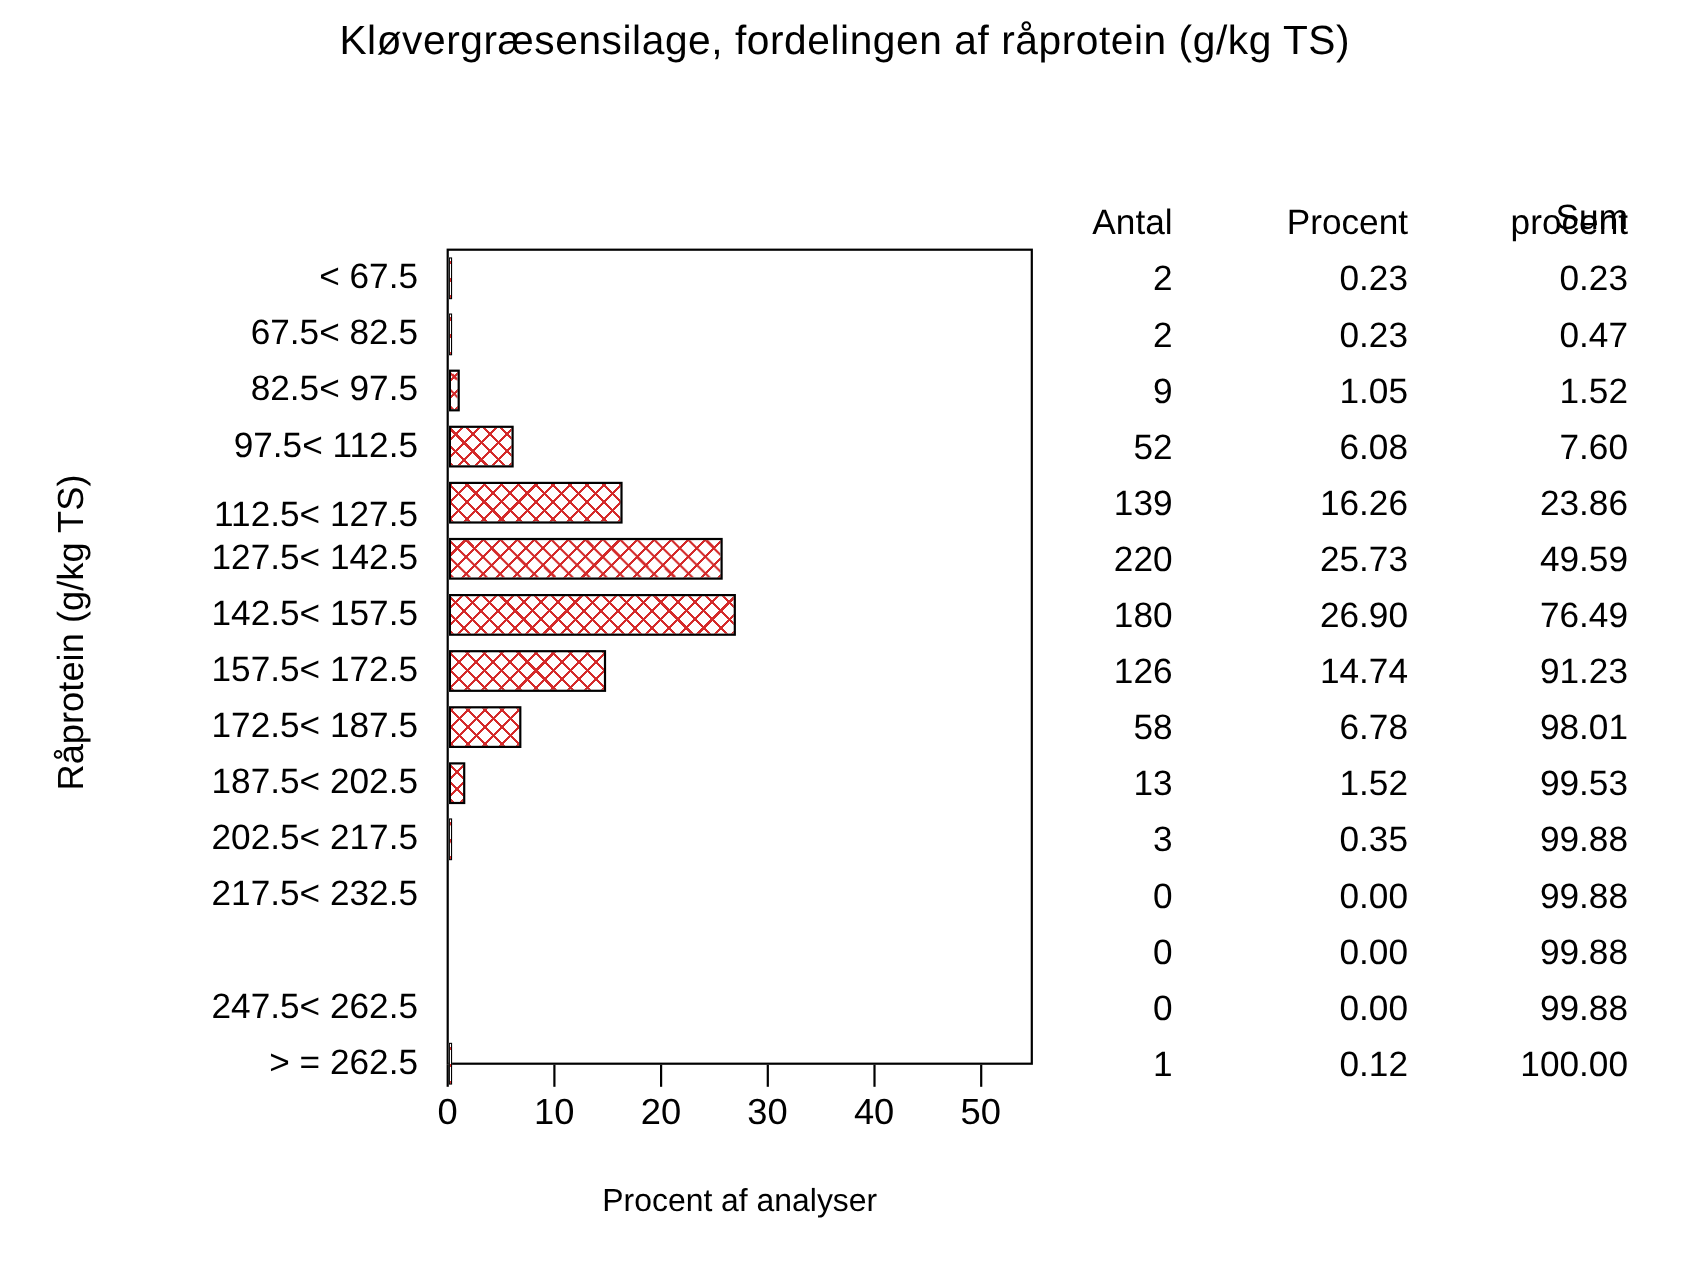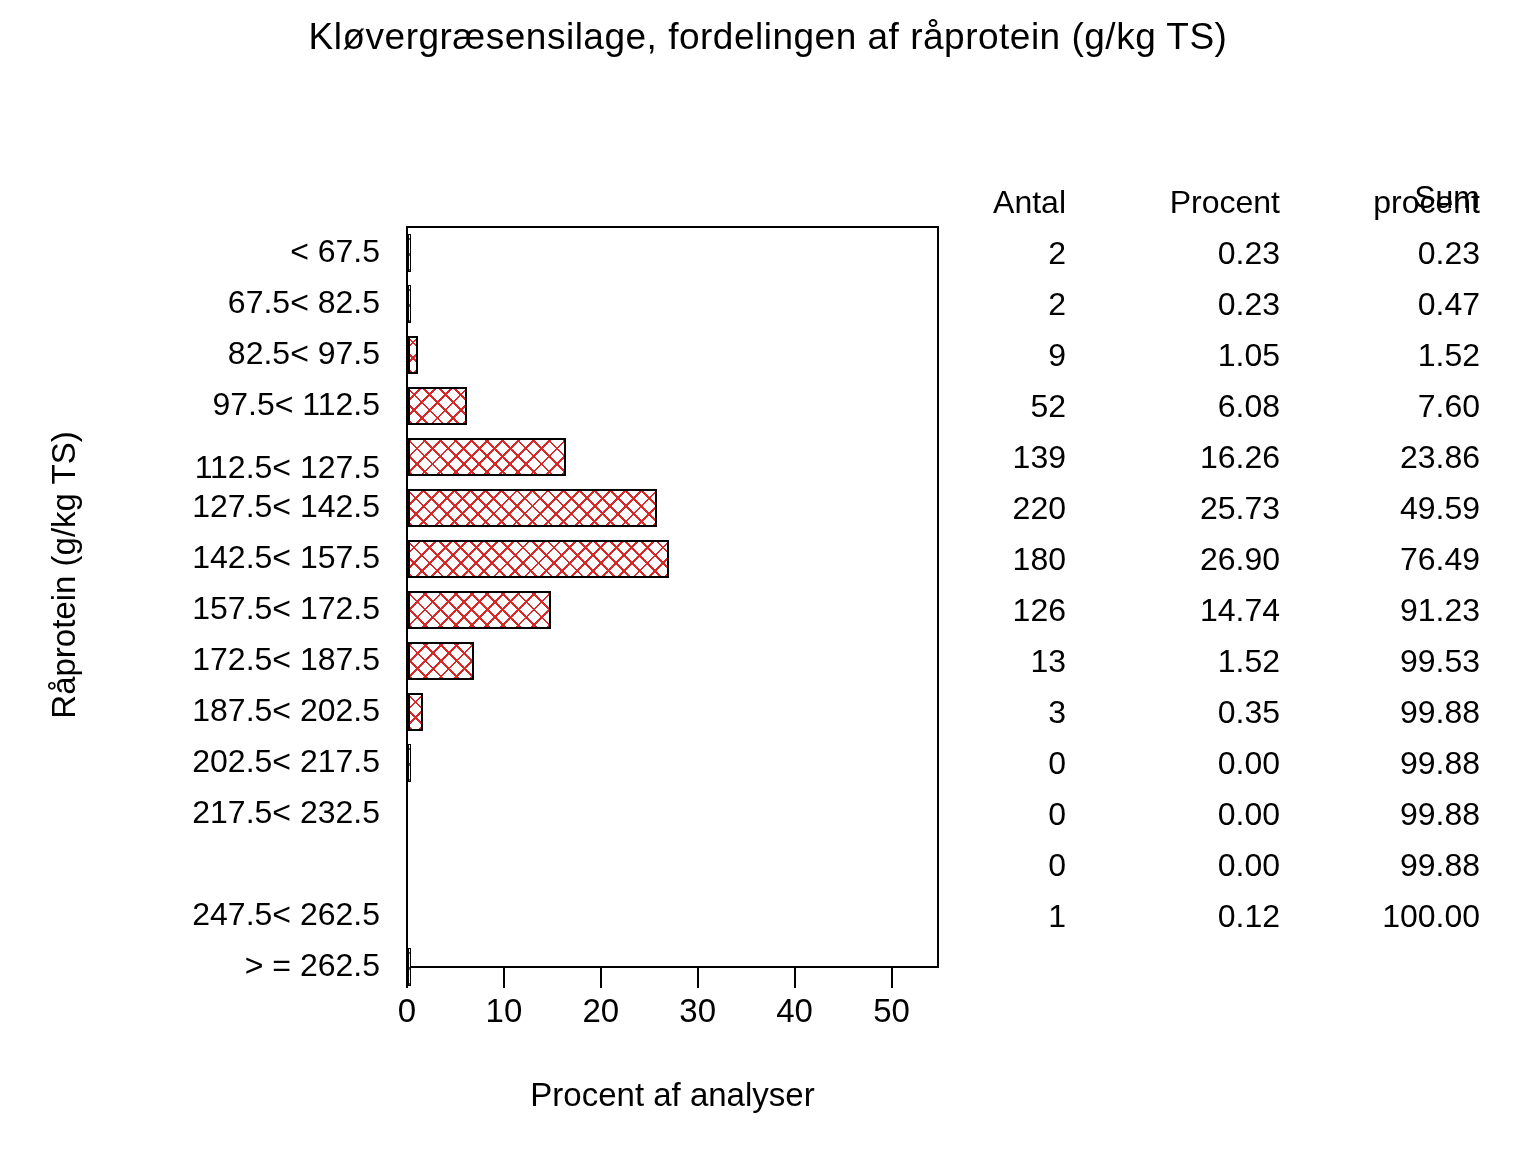--- a/index.html
+++ b/index.html
@@ -128,21 +128,21 @@
     font-size: 33px;
     transform: translateX(-50%);
     white-space: nowrap;
   }
   #x-axis-title {
     position: absolute;
     left: 406px;
     top: 1076px;
     width: 533px;
     text-align: center;
-    font-size: 33px;
+    font-size: 29px;
     white-space: nowrap;
   }
 
   
   #stats-table {
     position: absolute;
     left: 960px;
     top: 132px;
     width: 520px;
     font-size: 32px;
@@ -310,20 +310,25 @@
           <div class="cell cell-antal">180</div>
           <div class="cell cell-procent">26.90</div>
           <div class="cell cell-sum">76.49</div>
         </div>
         <div class="table-row">
           <div class="cell cell-antal">126</div>
           <div class="cell cell-procent">14.74</div>
           <div class="cell cell-sum">91.23</div>
         </div>
         <div class="table-row">
+          <div class="cell cell-antal">58</div>
+          <div class="cell cell-procent">6.78</div>
+          <div class="cell cell-sum">98.01</div>
+        </div>
+        <div class="table-row">
           <div class="cell cell-antal">13</div>
           <div class="cell cell-procent">1.52</div>
           <div class="cell cell-sum">99.53</div>
         </div>
         <div class="table-row">
           <div class="cell cell-antal">3</div>
           <div class="cell cell-procent">0.35</div>
           <div class="cell cell-sum">99.88</div>
         </div>
         <div class="table-row">

